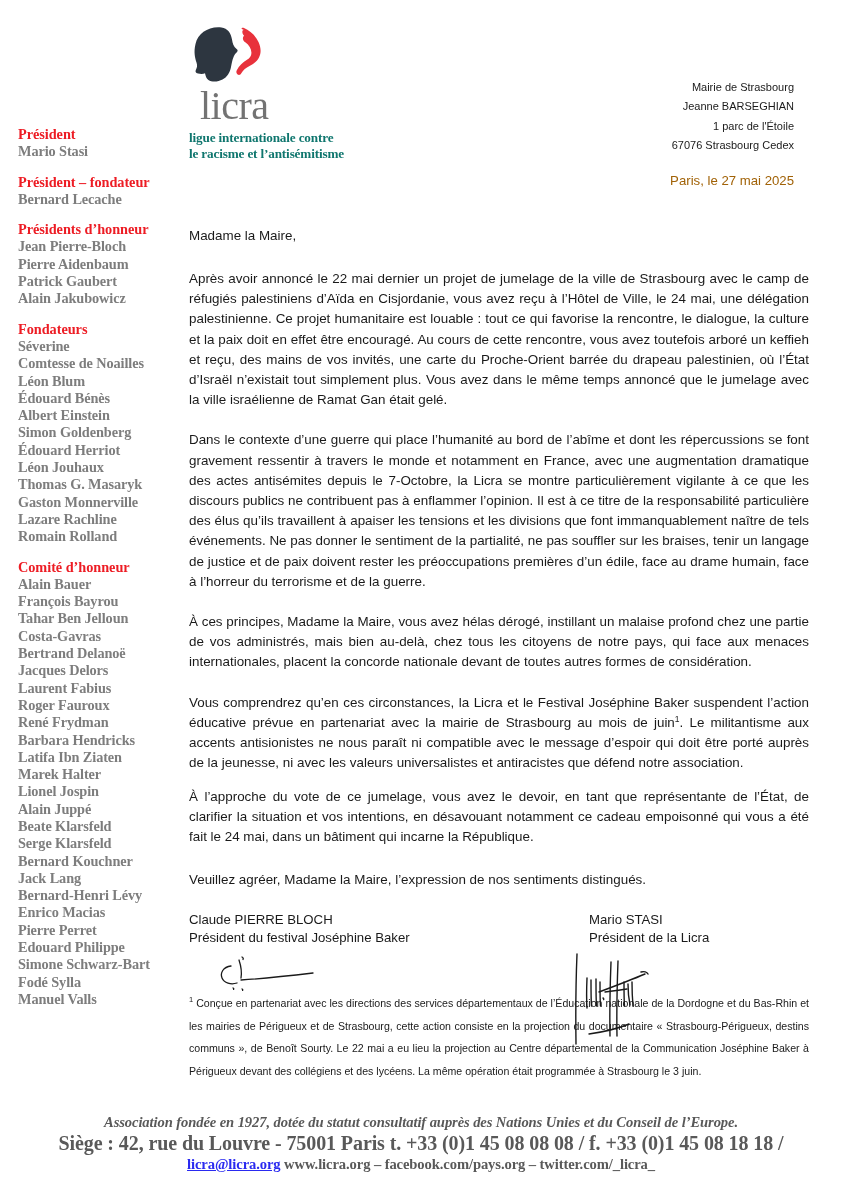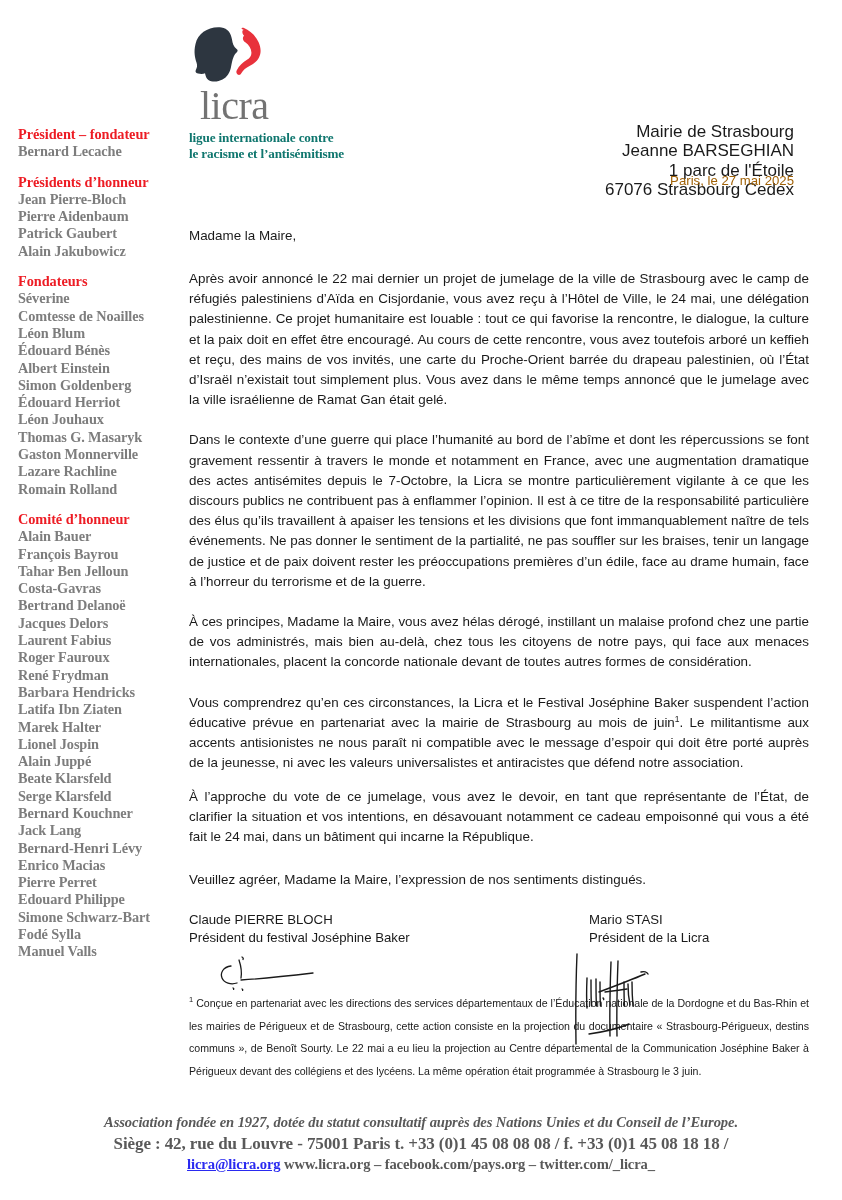--- a/index.html
+++ b/index.html
@@ -68,24 +68,23 @@
     margin-left: 1px;
     letter-spacing: -0.15px;
   }
 
   
   .address-block {
     position: absolute;
     right: 48px;
     top: 78px;
     text-align: right;
-    font-size: 17px;
+    font-size: 11px;
     line-height: 19.4px;
     color: #1a1a1a;
-    margin-top: 44px;
   }
   .date-line {
     position: absolute;
     right: 48px;
     top: 171px;
     text-align: right;
     font-size: 13.2px;
     line-height: 19px;
     color: #a16207;
   }
@@ -173,41 +172,45 @@
   }
   .footer-line1 {
     font-style: italic;
     font-weight: bold;
     font-size: 14.6px;
     line-height: 21px;
     letter-spacing: -0.1px;
   }
   .footer-line2 {
     font-weight: bold;
-    font-size: 17px;
+    font-size: 20px;
     line-height: 21px;
     letter-spacing: -0.1px;
   }
   .footer-line3 {
     font-weight: bold;
     font-size: 14.6px;
     line-height: 21px;
     letter-spacing: -0.1px;
   }
   .footer-mail {
     color: #2a2af0;
     text-decoration: underline;
     font-weight: bold;
   }
 </style>
 </head>
 <body>
 
 <div class="sidebar">
   <div id="sidebar-groups">
+      <div class="side-group">
+        <div class="side-head">Président</div>
+        <div class="side-name">Mario Stasi</div>
+      </div>
       <div class="side-group">
         <div class="side-head">Président – fondateur</div>
         <div class="side-name">Bernard Lecache</div>
       </div>
       <div class="side-group">
         <div class="side-head">Présidents d’honneur</div>
         <div class="side-name">Jean Pierre-Bloch</div>
         <div class="side-name">Pierre Aidenbaum</div>
         <div class="side-name">Patrick Gaubert</div>
         <div class="side-name">Alain Jakubowicz</div>

